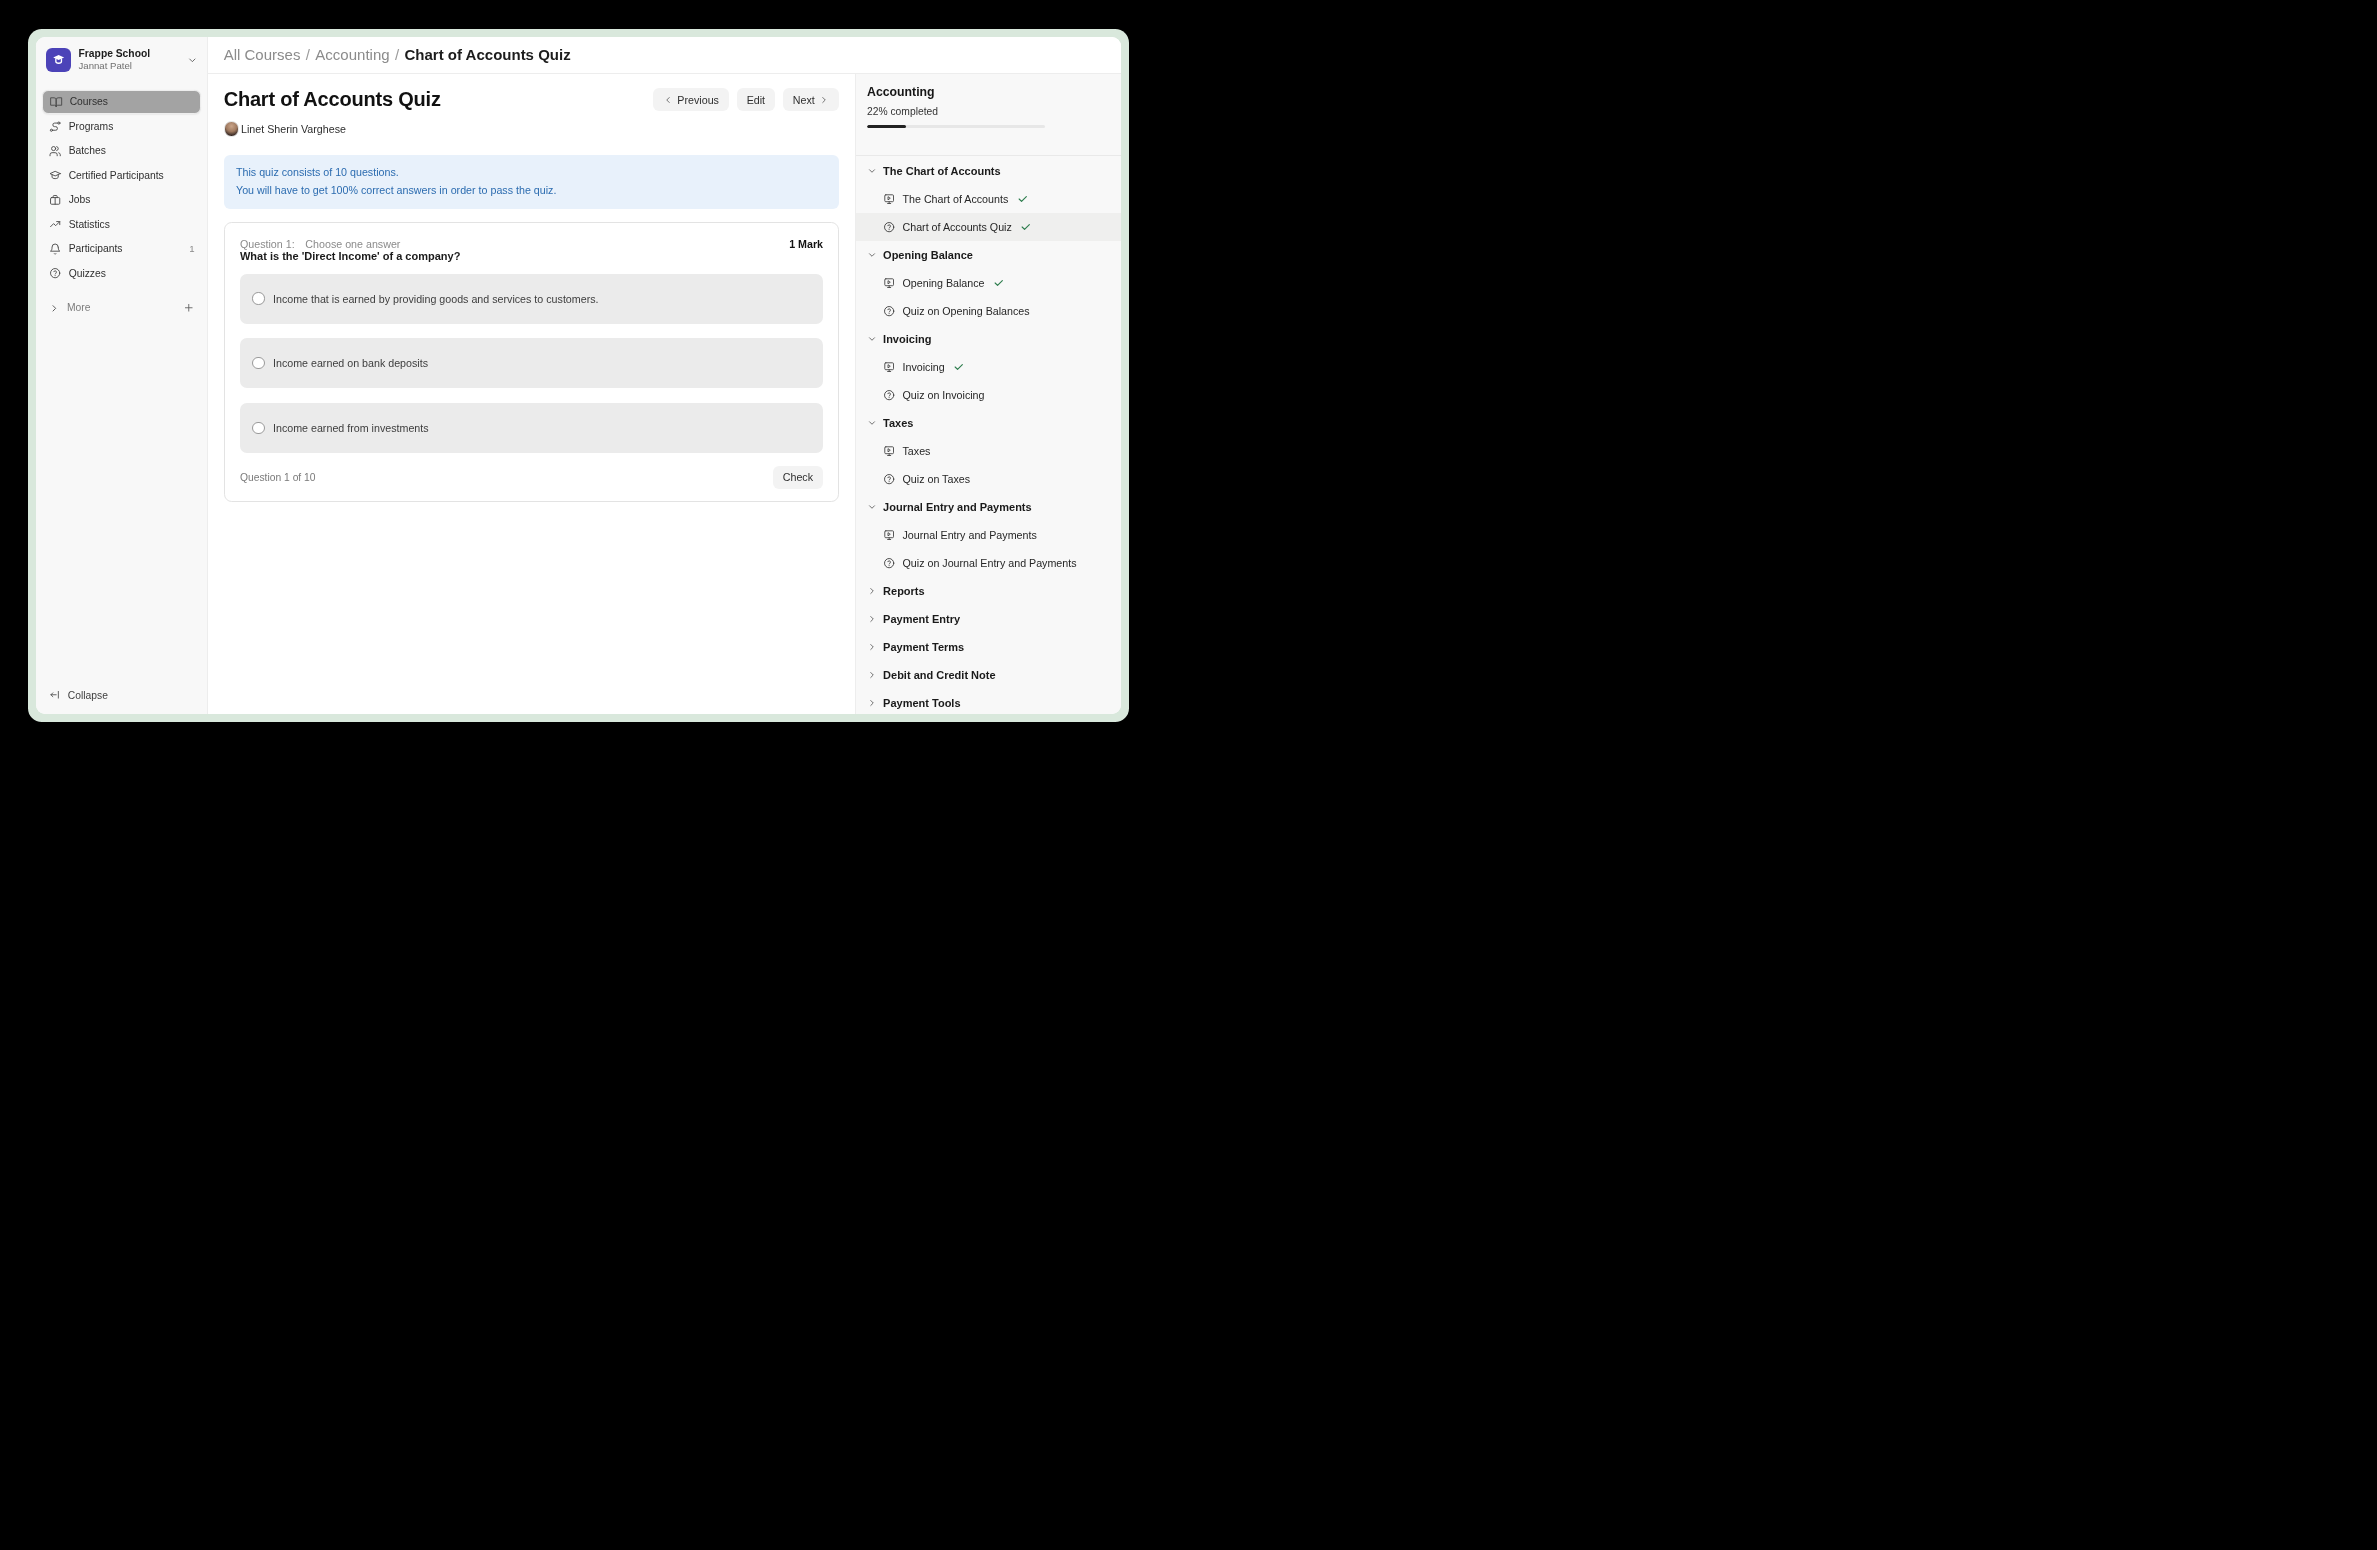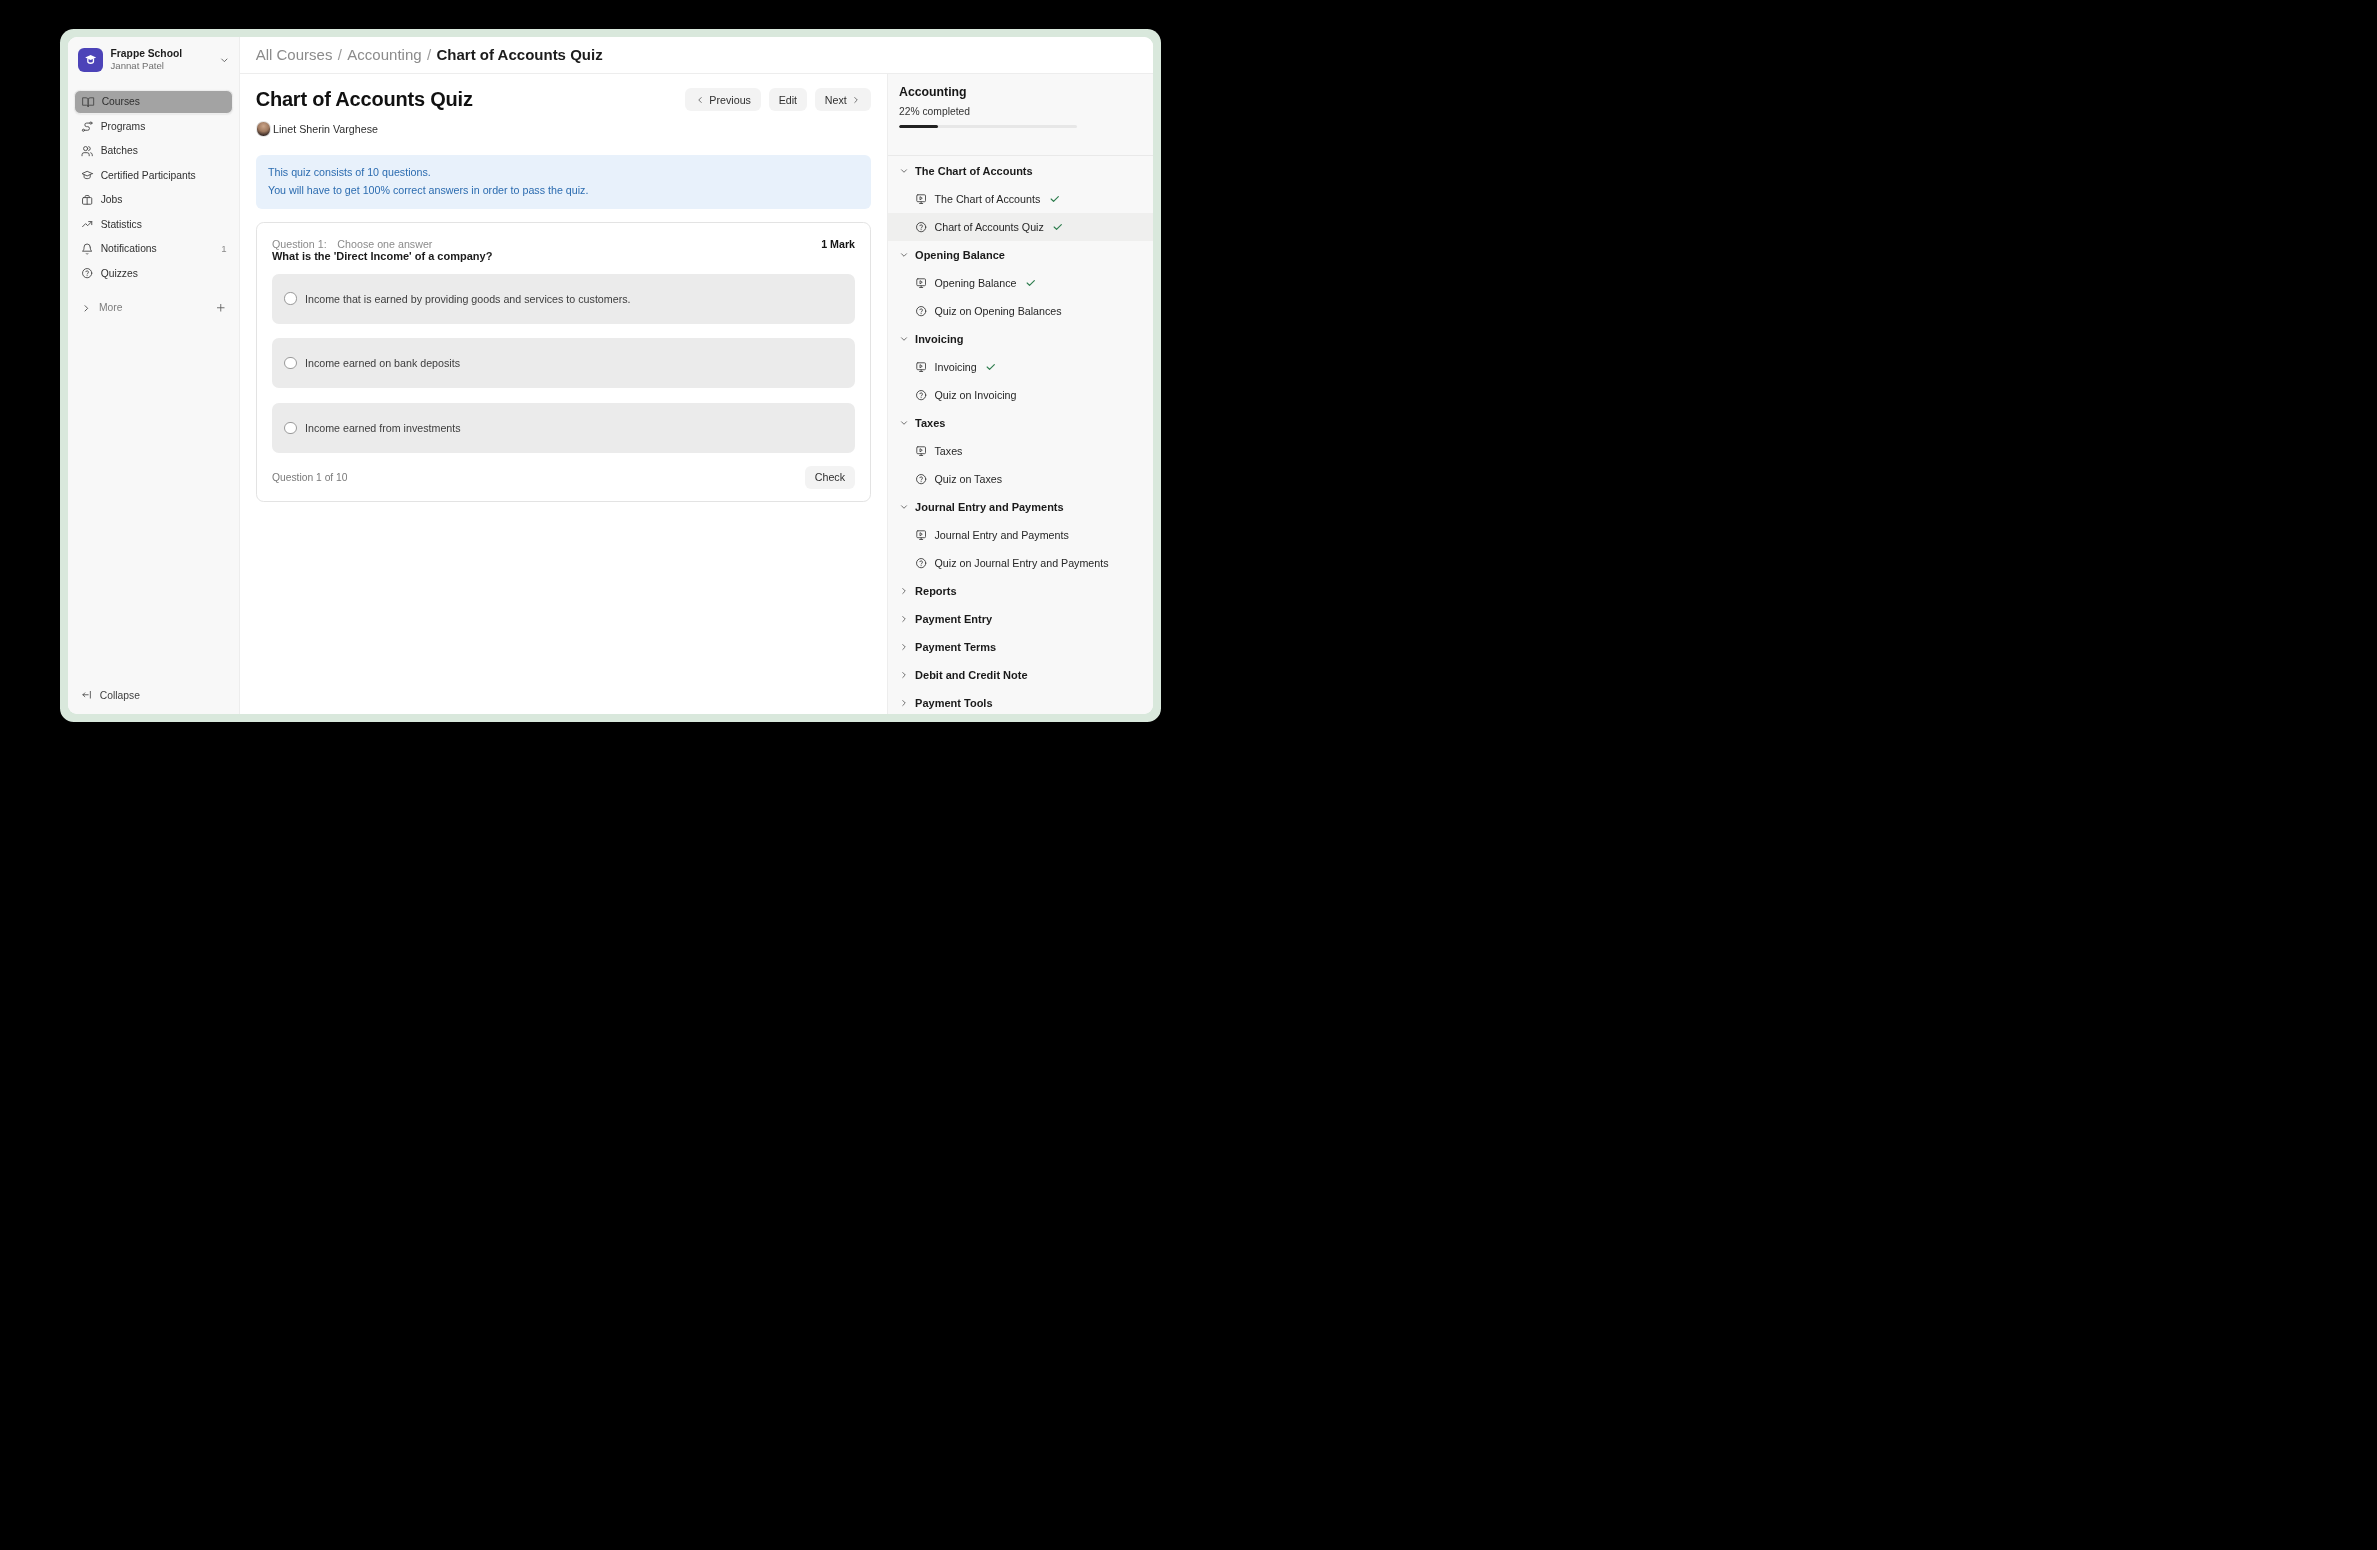--- a/index.html
+++ b/index.html
@@ -1,21 +1,21 @@
 <!DOCTYPE html>
 <html style="font-size:12.3px"><head>
 <meta charset="utf-8">
 <style>
   * { margin:0; padding:0; box-sizing:border-box; }
   html,body { width:1189px; height:775px; background:#000; overflow:hidden;
     font-family:"Liberation Sans","DejaVu Sans",sans-serif;
     -webkit-font-smoothing:antialiased; }
   .stage { position:relative; width:1189px; height:775px; background:#000; }
 
-  .frame { position:absolute; left:60px; top:29px; width:1101px; height:693px;
+  .frame { position:absolute; left:28px; top:29px; width:1101px; height:693px;
     background:#d9e8dc; border-radius:13.8px; padding:7.7px; }
   .window { width:100%; height:100%; background:#fff; border-radius:9.2px;
     overflow:hidden; display:flex; }
 
   
   .sidebar { width:172px; flex:0 0 172px; background:#f8f8f8;
     border-right:0.8px solid #ededed; display:flex; flex-direction:column;
     padding:9.2px 6.1px 7.7px; }
   .ws-head { display:flex; align-items:center; gap:7.7px; padding:1.5px 3.1px 0 4.6px; }
   .ws-logo { width:24.5px; height:24.5px; border-radius:6.1px; background:#4c43b8;
@@ -197,21 +197,21 @@
               </span>
               <span class="side-label">Statistics</span>
             </div>
             <div class="side-item">
               <span class="ic">
                 <svg width="12.3" height="12.3" viewBox="0 0 24 24" fill="none" stroke="currentColor" stroke-width="1.8" stroke-linecap="round" stroke-linejoin="round">
                   <path d="M18 8a6 6 0 0 0-12 0c0 7-3 8-3 8h18s-3-1-3-8"></path>
                   <path d="M13.7 21a2 2 0 0 1-3.4 0"></path>
                 </svg>
               </span>
-              <span class="side-label">Notifications</span>
+              <span class="side-label">Participants</span>
               <span class="badge">1</span>
             </div>
             <div class="side-item">
               <span class="ic">
                 <svg width="12.3" height="12.3" viewBox="0 0 24 24" fill="none" stroke="currentColor" stroke-width="1.8" stroke-linecap="round" stroke-linejoin="round">
                   <circle cx="12" cy="12" r="9"></circle>
                   <path d="M9.4 9.2a2.7 2.7 0 0 1 5.2.9c0 1.8-2.6 2.3-2.6 3.5"></path>
                   <path d="M12 16.8v.2"></path>
                 </svg>
               </span>

